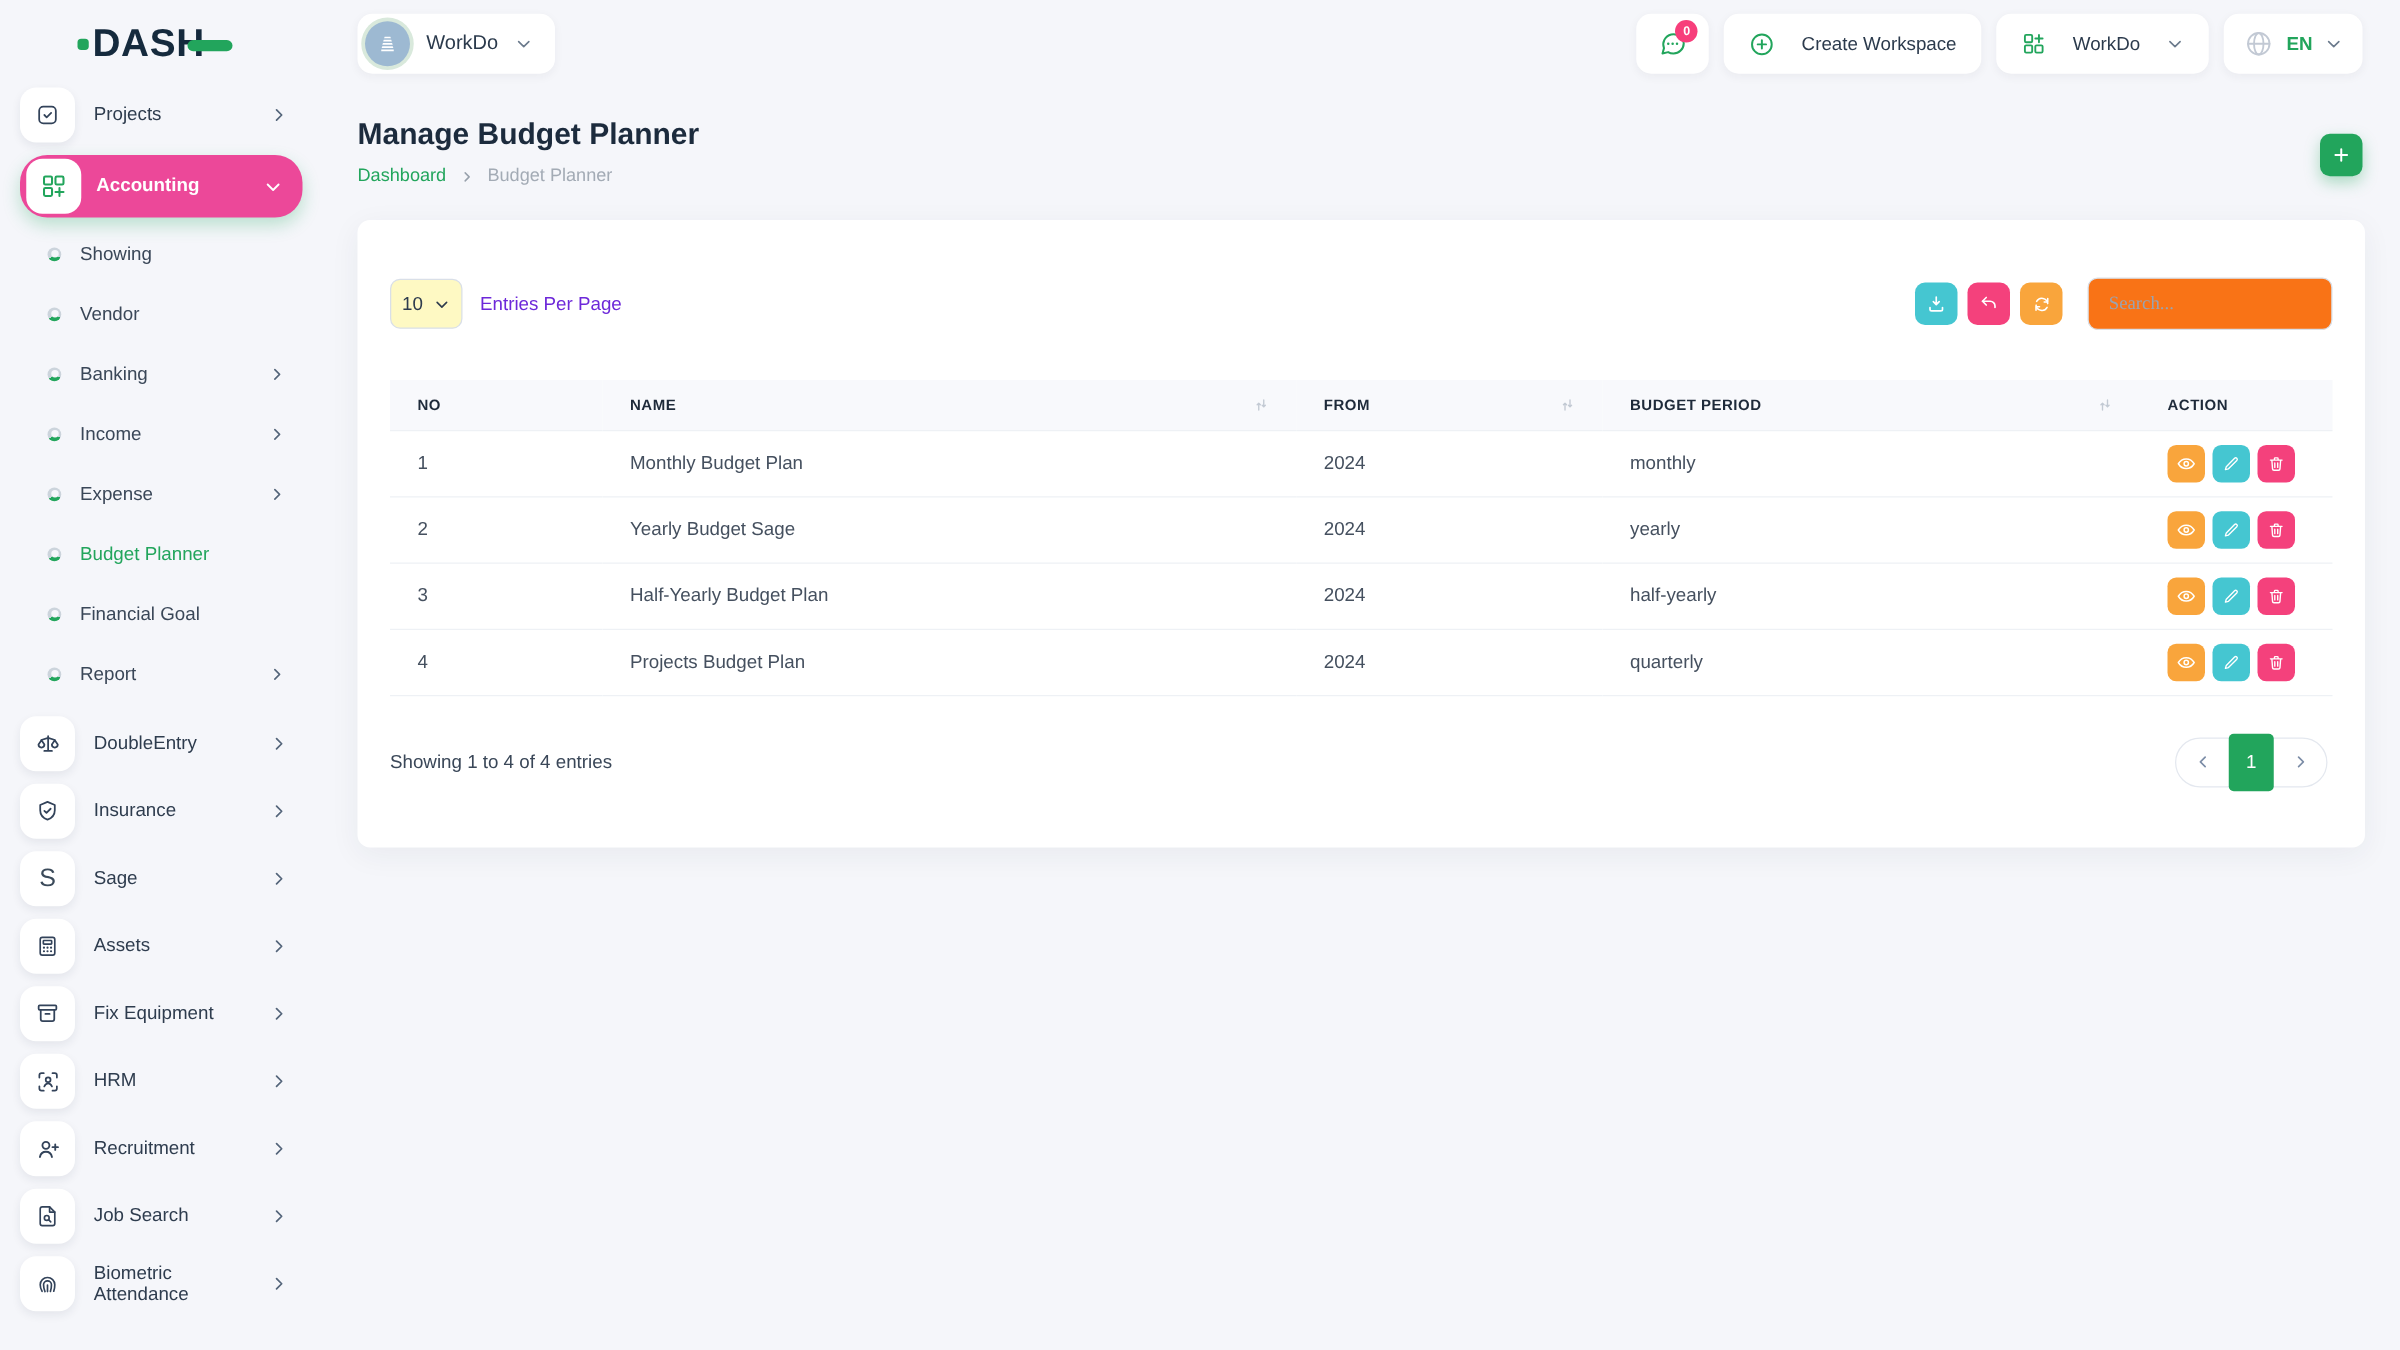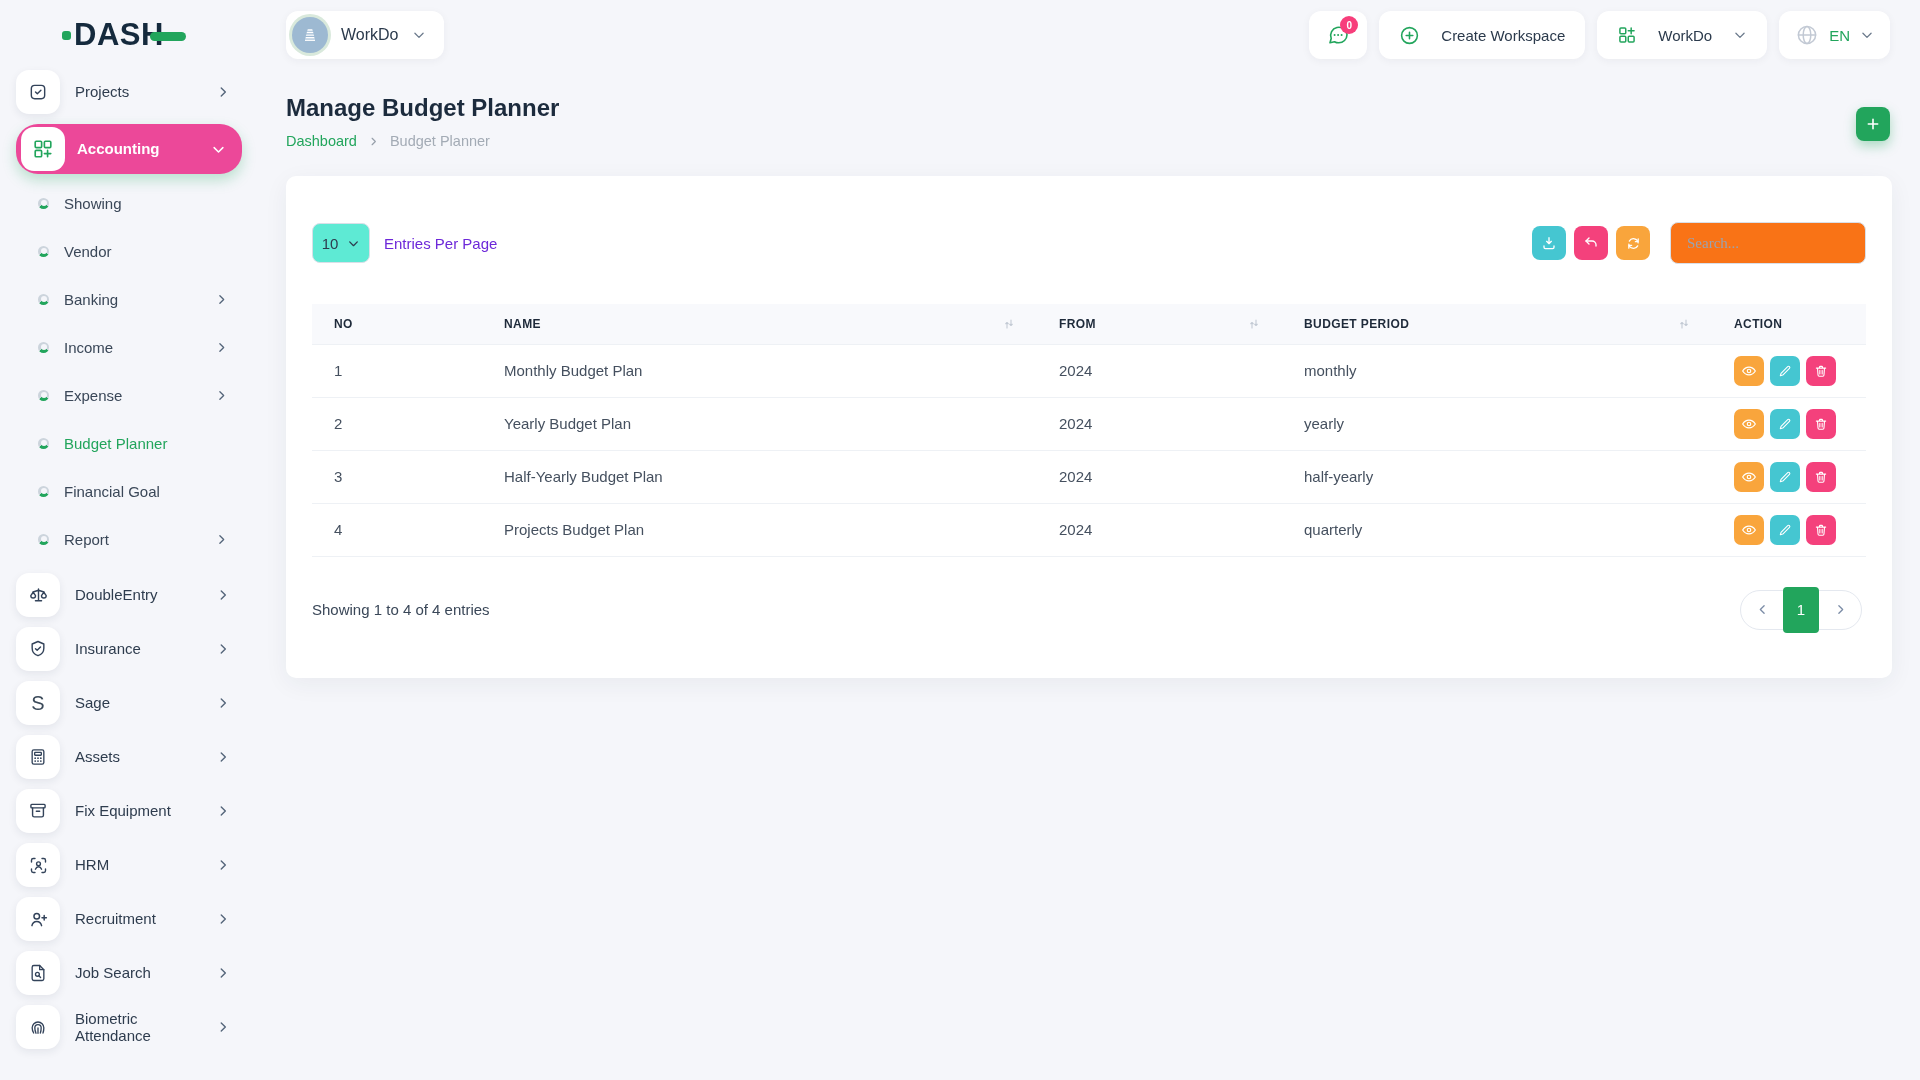--- a/index.html
+++ b/index.html
@@ -34,35 +34,35 @@
   .pill{background:#fff;border-radius:12px;box-shadow:0 2px 8px rgba(30,42,60,.05);display:flex;align-items:center;cursor:pointer}
   .ws-pill{height:48px;padding:0 18px 0 6px;gap:13px}
   .avatar{width:36px;height:36px;border-radius:50%;background:#9db9d2;box-shadow:0 0 0 3px #d9e9dc;display:flex;align-items:center;justify-content:center}
   .ws-label{font-size:16px;color:#2b3a4c;font-weight:500}
   .chev-sm{color:#6b7a8c;display:flex}
   .tb-right{margin-left:auto;display:flex;gap:12px;align-items:center}
   .icon-pill{width:58px;height:48px;justify-content:center;position:relative}
   .badge{position:absolute;top:5px;right:9px;min-width:18px;height:18px;border-radius:9px;background:#f73e7b;color:#fff;font-size:10px;font-weight:700;display:flex;align-items:center;justify-content:center;padding:0 5px}
   .create-pill,.menu-pill{height:48px;padding:0 20px;gap:21px;font-size:15px;color:#2b3a4c;font-weight:500}
   .lang-pill{height:48px;padding:0 16px;gap:10px}
-  .lang-code{color:#22a55c;font-weight:400;font-size:15px}
+  .lang-code{color:#22a55c;font-weight:700;font-size:15px}
 
   
   .content{position:absolute;left:260px;top:70px;right:0;bottom:0}
   .page-head{position:relative;padding:24px 30px 0 26px}
   .page-title{font-size:24px;font-weight:600;color:#1c2b3d}
   .crumbs{margin-top:11px;font-size:14.5px;display:flex;align-items:center;gap:11px}
   .crumb-home{color:#22a55c;cursor:pointer}
   .crumb-sep{color:#97a0ab;display:flex}
   .crumb-cur{color:#a3abb5}
   .add-btn{position:absolute;right:30px;top:37px;width:34px;height:34px;border-radius:8px;background:#22a55c;color:#fff;display:flex;align-items:center;justify-content:center;cursor:pointer;box-shadow:0 5px 12px rgba(34,165,92,.35)}
 
   .card{margin:27px 28px 0 26px;background:#fff;border-radius:10px;box-shadow:0 6px 24px rgba(40,50,70,.06);padding:46px 26px 0;height:502px}
   .controls{display:flex;align-items:center}
-  .select{width:58px;height:40px;border:1px solid #d9dfe8;border-radius:8px;display:flex;align-items:center;justify-content:center;gap:9px;font-size:15px;color:#2e3c4e;cursor:pointer;background:#5eead4}
+  .select{width:58px;height:40px;border:1px solid #d9dfe8;border-radius:8px;display:flex;align-items:center;justify-content:center;gap:9px;font-size:15px;color:#2e3c4e;cursor:pointer;background:#fef9c3}
   .entries-label{margin-left:14px;font-size:15px;color:#6d28d9}
   .ctrl-right{margin-left:auto;display:flex;align-items:center;gap:8px}
   .sq-btn{width:34px;height:34px;border-radius:8px;color:#fff;display:flex;align-items:center;justify-content:center;cursor:pointer;border:none}
   .btn-teal{background:#45c6d1}.btn-pink{background:#f4417c}.btn-orange{background:#f9a53c}
   .search{width:196px;height:42px;border:1px solid #d9dfe8;border-radius:8px;margin-left:12px;padding:0 16px;font-size:15px;color:#2e3c4e;background:#f97316;outline:none;font-family:Liberation Serif, serif}
   .search::placeholder{color:#9aa3b0}
 
   table{width:100%;border-collapse:collapse;margin-top:40px}
   thead th{background:#f8f9fc;height:40px;font-size:12px;letter-spacing:.4px;color:#1e2a3a;text-align:left;padding:0 22px;font-weight:700}
   .th-in{display:flex;align-items:center;justify-content:space-between}
@@ -525,21 +525,21 @@
                   <svg width="14" height="14" viewBox="0 0 24 24" fill="none" stroke="currentColor" stroke-width="1.9" stroke-linecap="round" stroke-linejoin="round">
                     <path d="M4 7h16M9.5 7V5a1 1 0 011-1h3a1 1 0 011 1v2M18 7l-.9 12a2 2 0 01-2 1.9H8.9A2 2 0 016.9 19L6 7"></path>
                     <path d="M10 11v6M14 11v6"></path>
                   </svg>
                 </button>
           </div>
             </td>
         </tr>
         <tr>
           <td>2</td>
-          <td>Yearly Budget Plan</td>
+          <td>Yearly Budget Sage</td>
           <td>2024</td>
           <td>yearly</td>
           <td>
               <div class="row-actions">
             <button class="act btn-orange">
                   <svg width="16" height="16" viewBox="0 0 24 24" fill="none" stroke="currentColor" stroke-width="1.8" stroke-linecap="round" stroke-linejoin="round">
                     <path d="M2.5 12S6 6.2 12 6.2 21.5 12 21.5 12 18 17.8 12 17.8 2.5 12 2.5 12z"></path>
                     <circle cx="12" cy="12" r="2.6"></circle>
                   </svg>
                 </button>

